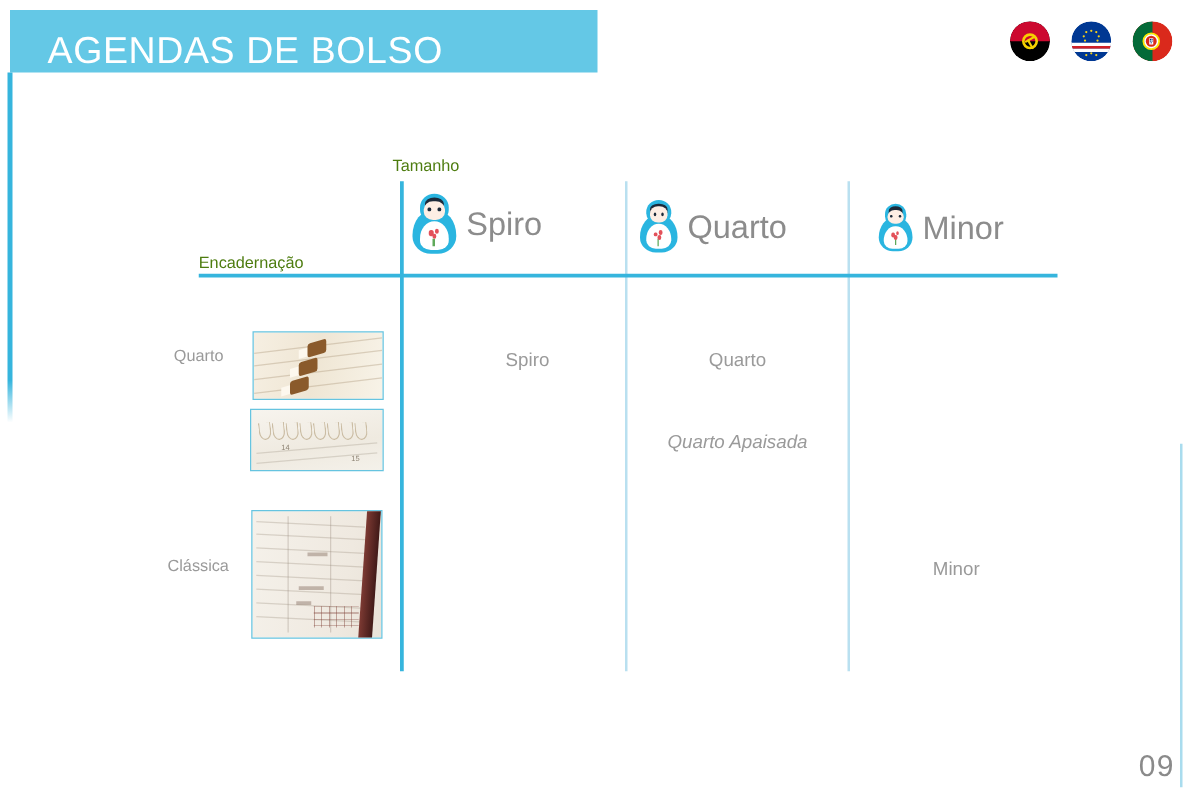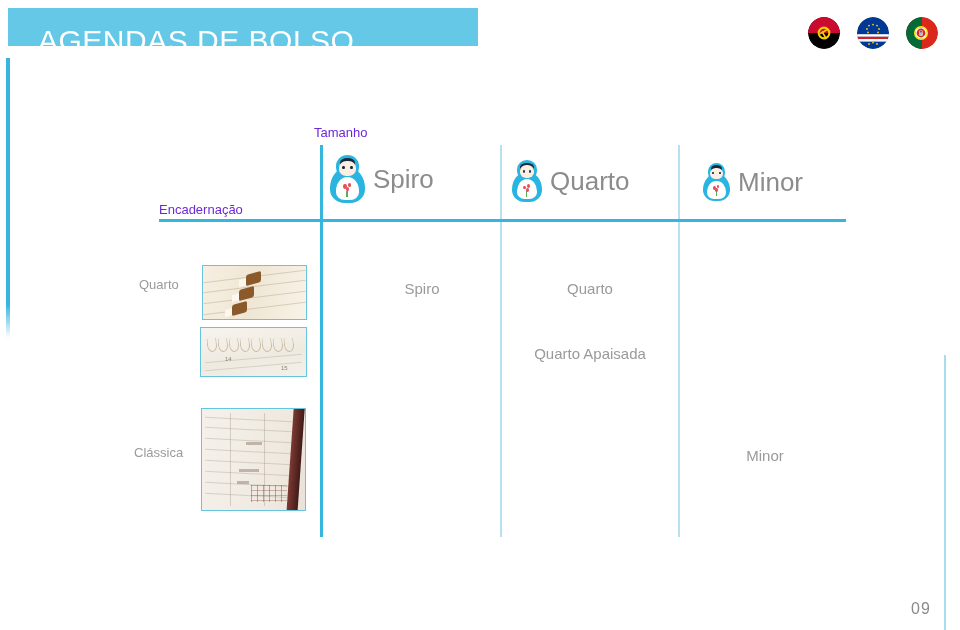--- a/index.html
+++ b/index.html
@@ -15,21 +15,21 @@
     font-family: "Liberation Sans", sans-serif;
     background: #ffffff;
   }
 
   
   #header-banner {
     position: absolute;
     left: 8px;
     top: 8px;
     width: 470px;
-    height: 38px;
+    height: 50px;
     background: #64c8e6;
   }
   #page-title {
     position: absolute;
     left: 30px;
     top: 18px;
     font-size: 30px;
     font-weight: 300;
     letter-spacing: 0.5px;
     color: #ffffff;
@@ -94,21 +94,21 @@
     left: 159px;
     top: 219px;
     width: 687px;
     height: 3px;
     background: #36b5dd;
   }
 
   .axis-label {
     position: absolute;
     font-size: 13px;
-    color: #6d28d9;
+    color: #4d7c0f;
     font-weight: 400;
     white-space: nowrap;
   }
   #axis-label-tamanho { left: 314px; top: 125px; }
   #axis-label-encadernacao { left: 159px; top: 202px; }
 
   .col-header {
     position: absolute;
     display: flex;
     align-items: center;
@@ -319,21 +319,21 @@
     color: #9a9a9a;
     white-space: nowrap;
     text-align: center;
   }
 
   
   #page-number {
     position: absolute;
     left: 911px;
     top: 600px;
-    font-size: 16px;
+    font-size: 24px;
     font-weight: 300;
     color: #8a8a8a;
     letter-spacing: 1px;
   }
 </style>
 </head>
 <body>
 
 <div id="header-banner">
   <div id="page-title">AGENDAS DE BOLSO</div>
@@ -501,18 +501,18 @@
     <div class="vline" style="left:62px;"></div>
     <div class="blot" style="left:44px; top:33px; width:16px;"></div>
     <div class="blot" style="left:37px; top:60px; width:20px;"></div>
     <div class="blot" style="left:35px; top:72px; width:12px;"></div>
     <div class="cal"></div>
     <div class="spine"></div>
   </div>
 
   <div class="cell-text" style="left:347px; top:280px; width:150px;">Spiro</div>
   <div class="cell-text" style="left:515px; top:280px; width:150px;">Quarto</div>
-  <div class="cell-text" style="left:515px; top:345px; width:150px;">Quarto Apaisada</div>
+  <div class="cell-text" style="left:515px; top:345px; width:150px;font-style:italic;">Quarto Apaisada</div>
   <div class="cell-text" style="left:690px; top:447px; width:150px;">Minor</div>
 
 </div>
 
 <div id="page-number">09</div>
 
 </body></html>

